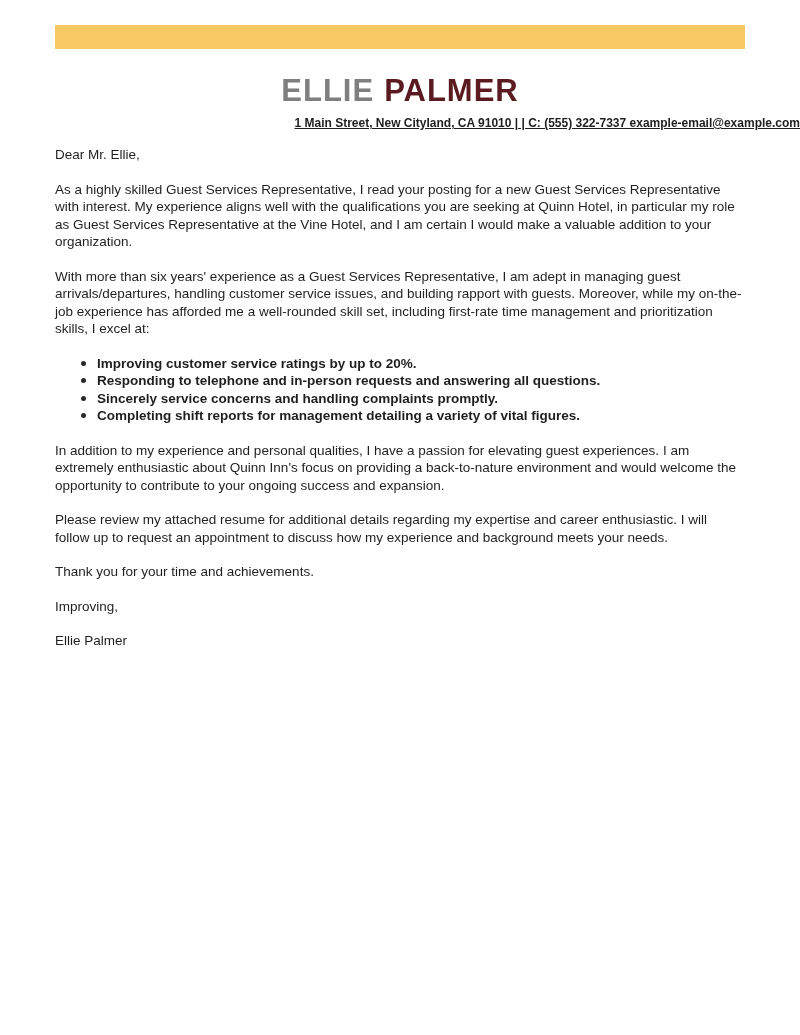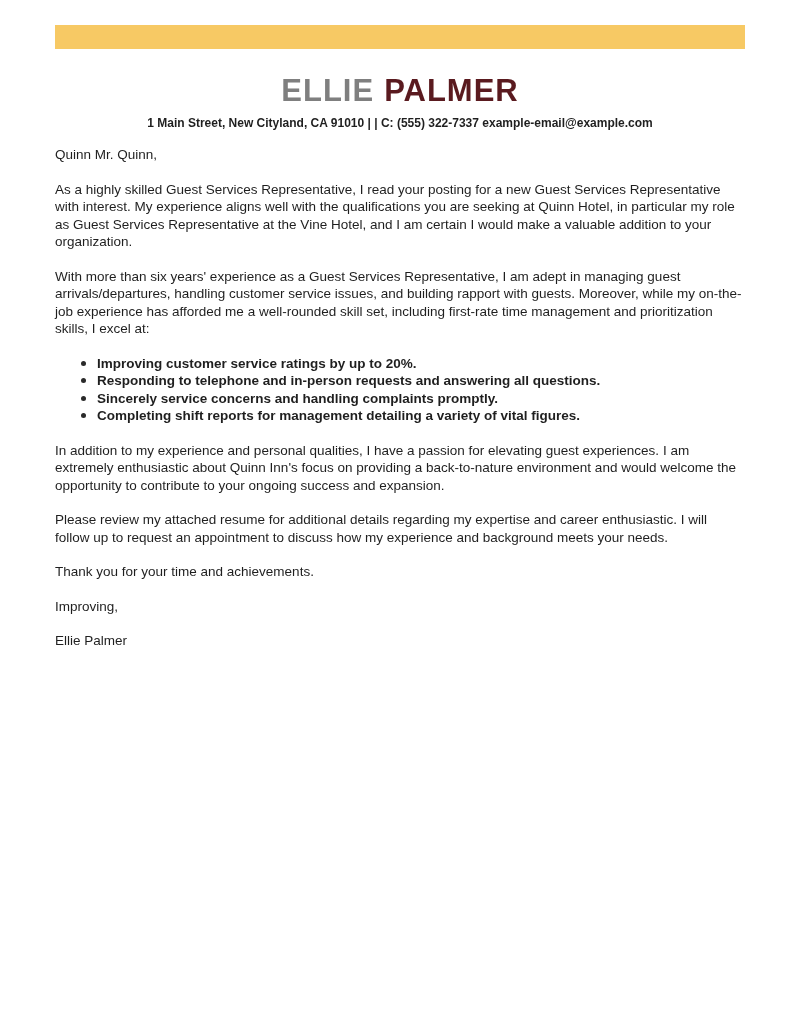--- a/index.html
+++ b/index.html
@@ -24,25 +24,26 @@
     text-align: center;
     margin-top: 24px;
     font-size: 31px;
     font-weight: bold;
     letter-spacing: 1px;
     line-height: 36px;
   }
   .name .first { color: var(--name-first-color, #7F7F7F); margin-right: 10px; }
   .name .last  { color: var(--name-last-color, #5A1A1F); text-align: right; }
   .contact {
-    text-align: center;
+    text-align: right;
     margin-top: 7px;
     font-size: 12px;
     font-weight: bold;
     color: var(--text-color, #1f1f1f);
+    text-decoration: underline;
   }
   .body-text {
     padding: 0 55px;
     margin-top: 16px;
     font-size: 13.5px;
     line-height: 17.5px;
   }
   p.para { margin-bottom: 17px; }
   ul.bullets {
     list-style: none;
@@ -70,21 +71,21 @@
 <div class="page">
 
   <div class="accent-bar"></div>
 
   <h1 class="name"><span class="first">ELLIE</span><span class="last">PALMER</span></h1>
 
   <div class="contact">1 Main Street, New Cityland, CA 91010 | | C: (555) 322-7337 example-email@example.com</div>
 
   <div class="body-text">
 
-    <p class="para">Quinn Mr. Quinn,</p>
+    <p class="para">Dear Mr. Ellie,</p>
 
     <p class="para">As a highly skilled Guest Services Representative, I read your posting for a new Guest Services Representative with interest. My experience aligns well with the qualifications you are seeking at Quinn Hotel, in particular my role as Guest Services Representative at the Vine Hotel, and I am certain I would make a valuable addition to your organization.</p>
 
     <p class="para">With more than six years' experience as a Guest Services Representative, I am adept in managing guest arrivals/departures, handling customer service issues, and building rapport with guests. Moreover, while my on-the-job experience has afforded me a well-rounded skill set, including first-rate time management and prioritization skills, I excel at:</p>
 
     <ul class="bullets">
       <li><span class="bullet-dot"></span><span>Improving customer service ratings by up to 20%.</span></li>
       <li><span class="bullet-dot"></span><span>Responding to telephone and in-person requests and answering all questions.</span></li>
       <li><span class="bullet-dot"></span><span>Sincerely service concerns and handling complaints promptly.</span></li>
       <li><span class="bullet-dot"></span><span>Completing shift reports for management detailing a variety of vital figures.</span></li>

